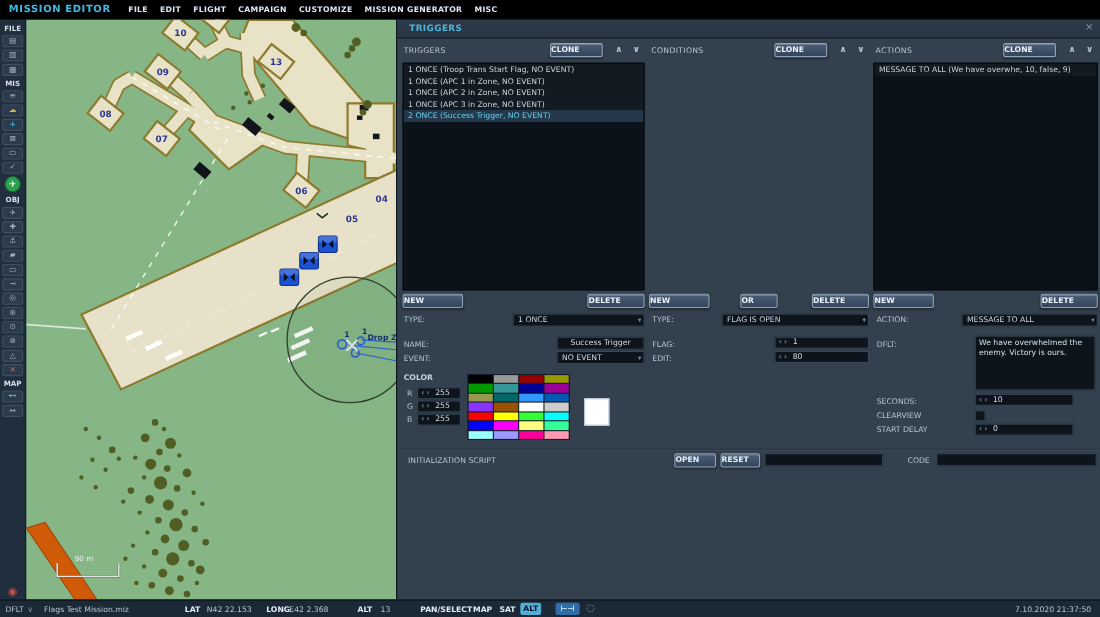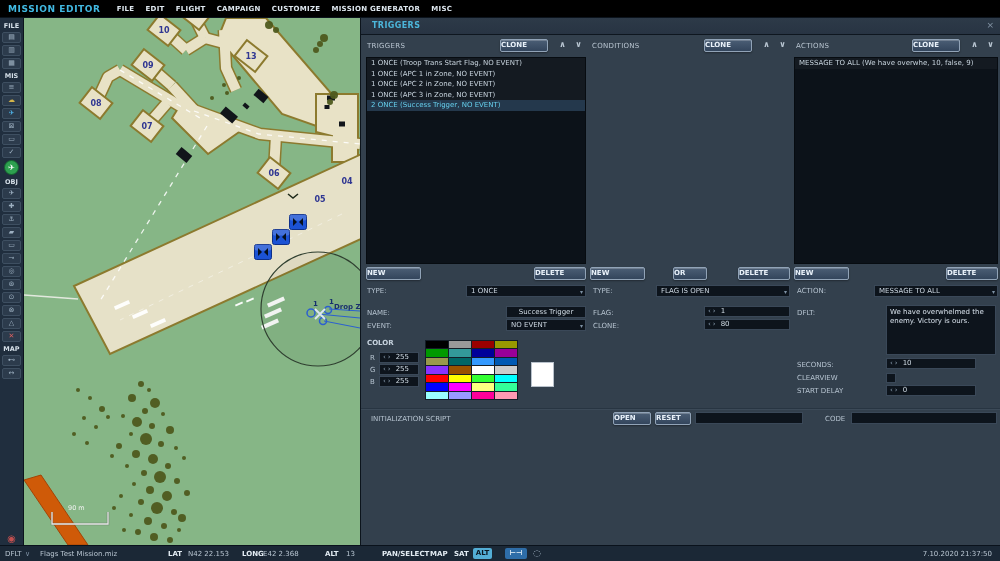--- a/index.html
+++ b/index.html
@@ -353,21 +353,21 @@
         <div style="background: rgb(153, 153, 255);"></div>
         <div style="background: rgb(255, 0, 153);"></div>
         <div style="background: rgb(255, 153, 179);"></div>
       </div>
     <div class="swatch" id="color-swatch" style="left: 170px; top: 344px; background: rgb(255, 255, 255);"></div>
 
     <span class="lbl" style="left:232px;top:269px;">TYPE:</span>
     <div class="dd" style="left:295px;top:267px;width:134px;"><span>FLAG IS OPEN</span><b>▾</b></div>
     <span class="lbl" style="left:232px;top:291px;">FLAG:</span>
     <div class="st" style="left:343px;top:288px;width:86px;"><i>‹</i><i>›</i><span>1</span></div>
-    <span class="lbl" style="left:232px;top:304px;">CLONE:</span>
+    <span class="lbl" style="left:232px;top:304px;">EDIT:</span>
     <div class="st" style="left:343px;top:301px;width:86px;"><i>‹</i><i>›</i><span>80</span></div>
 
     <span class="lbl" style="left:436px;top:269px;">ACTION:</span>
     <div class="dd" style="left:513px;top:267px;width:124px;"><span>MESSAGE TO ALL</span><b>▾</b></div>
     <span class="lbl" style="left:436px;top:291px;">DFLT:</span>
     <div class="ta" style="left:525px;top:287px;width:110px;height:50px;">We have overwhelmed the enemy. Victory is ours.</div>
     <span class="lbl" style="left:436px;top:343px;">SECONDS:</span>
     <div class="st" style="left:525px;top:340px;width:90px;"><i>‹</i><i>›</i><span>10</span></div>
     <span class="lbl" style="left:436px;top:356px;">CLEARVIEW</span>
     <div class="cbx" style="left:525px;top:355px;"></div>

